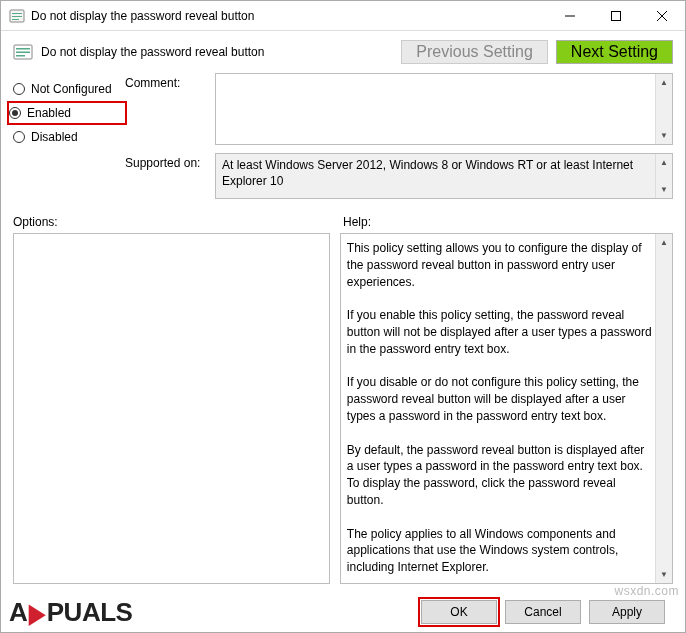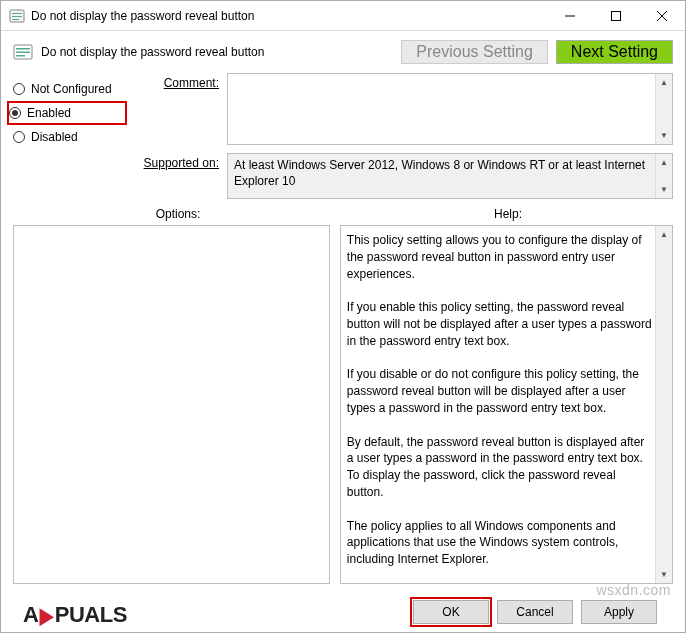--- a/index.html
+++ b/index.html
@@ -17,53 +17,53 @@
     .header-row { display: flex; align-items: center; padding: 8px 12px; min-height: 42px; }
     .header-icon { width: 20px; height: 20px; margin-right: 8px; }
     .header-title { flex: 1; }
     .setting-nav { display: flex; gap: 8px; margin-left: auto; }
     .nav-btn { height: 24px; padding: 0 14px; border: 1px solid #adadad; background: #e1e1e1; font-size: 16px; cursor: default; }
     .nav-btn.disabled { color: #888; background: #e9e9e9; border-color: #ccc; }
     .nav-btn.enabled { background: #84cc16; }
     
     .content { flex: 1; display: flex; flex-direction: column; padding: 0 12px 8px 12px; overflow: hidden; }
     
-    .top-area { display: flex; gap: 14px; }
+    .top-area { display: flex; gap: 2px; }
     .state-col { width: 110px; padding-top: 4px; }
     .radio-row { display: flex; align-items: center; height: 24px; gap: 6px; cursor: default; }
     .radio-outer { width: 12px; height: 12px; border: 1px solid #333; border-radius: 50%; display: flex; align-items: center; justify-content: center; background: #fff; }
     .radio-inner { width: 6px; height: 6px; border-radius: 50%; background: #333; }
     .highlight-box { border: 2px solid #d80000; padding: 1px 0; margin-left: -6px; margin-right: -4px; }
     
     .fields-col { flex: 1; display: flex; flex-direction: column; gap: 8px; }
     .field-row { display: flex; align-items: flex-start; gap: 8px; }
-    .field-label { width: 82px; text-align: right; padding-top: 3px; text-decoration: underline; }
+    .field-label { width: 82px; padding-top: 3px; }
     .comment-box, .supported-box { flex: 1; border: 1px solid #bdbdbd; background: #fff; position: relative; }
     .comment-box { height: 72px; }
     .supported-box { height: 46px; background: #f0f0f0; }
     .box-text { padding: 3px 18px 3px 6px; line-height: 1.35; }
     .box-scroll { position: absolute; right: 0; top: 0; bottom: 0; width: 17px; background: #f0f0f0; border-left: 1px solid #ddd; display: flex; flex-direction: column; }
     .scroll-arrow { height: 17px; display:flex; align-items:center; justify-content:center; font-size: 8px; color: #555; }
     .scroll-track { flex: 1; }
     
-    .middle-labels { display: flex; margin-top: 8px; text-align: center; }
+    .middle-labels { display: flex; margin-top: 16px; }
     .opts-label { width: 50%; }
     .help-label { width: 50%; }
     
     .bottom-area { flex: 1; display: flex; gap: 10px; margin-top: 4px; overflow: hidden; }
     .options-box { width: 48%; border: 1px solid #bdbdbd; background: #fff; position: relative; }
     .help-box { flex: 1; border: 1px solid #bdbdbd; background: #fff; position: relative; overflow: hidden; }
     .help-text { padding: 6px 20px 6px 6px; line-height: 1.4; white-space: pre-wrap; }
     
-    .footer { display: flex; justify-content: flex-end; gap: 8px; padding: 8px 28px; }
+    .footer { display: flex; justify-content: flex-end; gap: 8px; padding: 8px 20px; }
     .footer-btn { width: 76px; height: 24px; border: 1px solid #adadad; background: #e1e1e1; font-size: 12px; cursor: default; }
     .highlight-ok { outline: 2px solid #d80000; outline-offset: 1px; }
     
-    .watermark { position: absolute; right: 14px; bottom: 34px; font-size: 14px; color: #bbb; letter-spacing: 0.5px; pointer-events: none; }
-    .watermark-left { position: absolute; left: 22px; bottom: 4px; font-weight: 700; font-size: 22px; color: #222; pointer-events: none; letter-spacing: -0.5px;}
+    .watermark { position: absolute; right: 6px; bottom: 34px; font-size: 12px; color: #bbb; letter-spacing: 0.5px; pointer-events: none; }
+    .watermark-left { position: absolute; left: 8px; bottom: 4px; font-weight: 700; font-size: 26px; color: #222; pointer-events: none; letter-spacing: -0.5px;}
     .watermark-left .tri { color: #d01f2f; display:inline-block; transform: translateY(1px) scaleX(0.8);}
   </style>
 </head>
 <body>
 
 <div class="window">
 
   <div class="titlebar">
     <span class="titlebar-icon">
       <svg viewBox="0 0 16 16">

